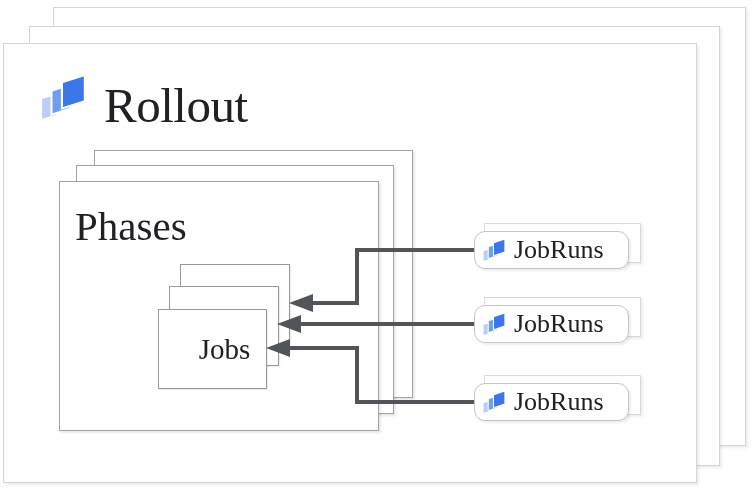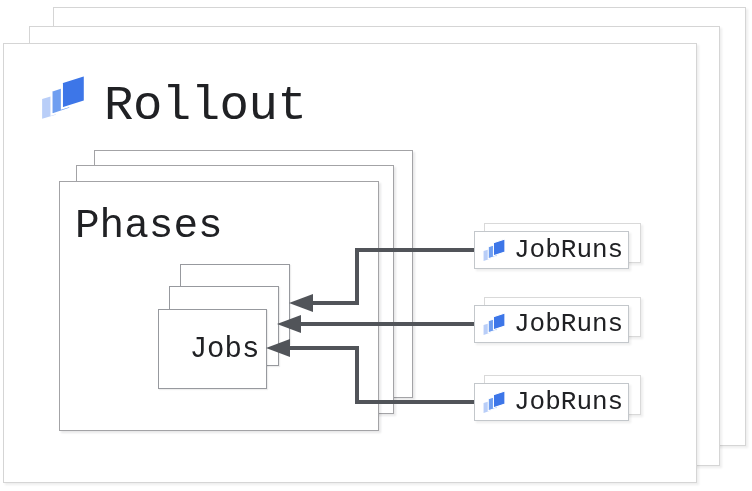--- a/index.html
+++ b/index.html
@@ -4,30 +4,30 @@
 <style>
   :root{
     --arrow:#515459; --text:#202124;
     --rollout-border:#d5d5d5; --phases-border:#a3a3a6; --jobs-border:#97999e;
     --jobruns-border:#c3c7cb; --jobruns-back-border:#d9d9d9; --background:#ffffff;
     --icon-dark:#3D76E8; --icon-medium:#6F9EF0; --icon-light:#B9CEF8;
   }
   html,body{margin:0;padding:0;background:var(--background);}
   .stage{
     position:relative; width:752px; height:491px; background:var(--background);
-    font-family:Liberation Mono, monospace; color:var(--text);
+    font-family:Liberation Serif, serif; color:var(--text);
     overflow:hidden;
   }
   .card{
     position:absolute; background:#fff; border:1px solid var(--rollout-border);
     box-sizing:border-box; box-shadow:2px 2px 2px rgba(32,33,36,.08);
   }
   .card.phases{border-color:var(--phases-border); box-shadow:2px 2px 2px rgba(32,33,36,.10);}
   .card.jobs{border-color:var(--jobs-border); box-shadow:1px 1px 1px rgba(32,33,36,.08);}
-  .card.jobruns-front{border-color:var(--jobruns-border);}
+  .card.jobruns-front{border-color:var(--jobruns-border);border-radius:11px;}
   .card.jobruns-back{border-color:var(--jobruns-back-border);}
 
   
   .r-back2{left:53px;top:7px;width:693px;height:439px;}
   .r-back1{left:29px;top:26px;width:691px;height:440px;}
   .r-front{left:3px;top:43px;width:694px;height:440px;}
 
   .rollout-header-logo{position:absolute;left:35px;top:29px;width:50px;height:50px;}
   .rollout-title{
     position:absolute;left:100px;top:37px;height:50px;line-height:50px;

